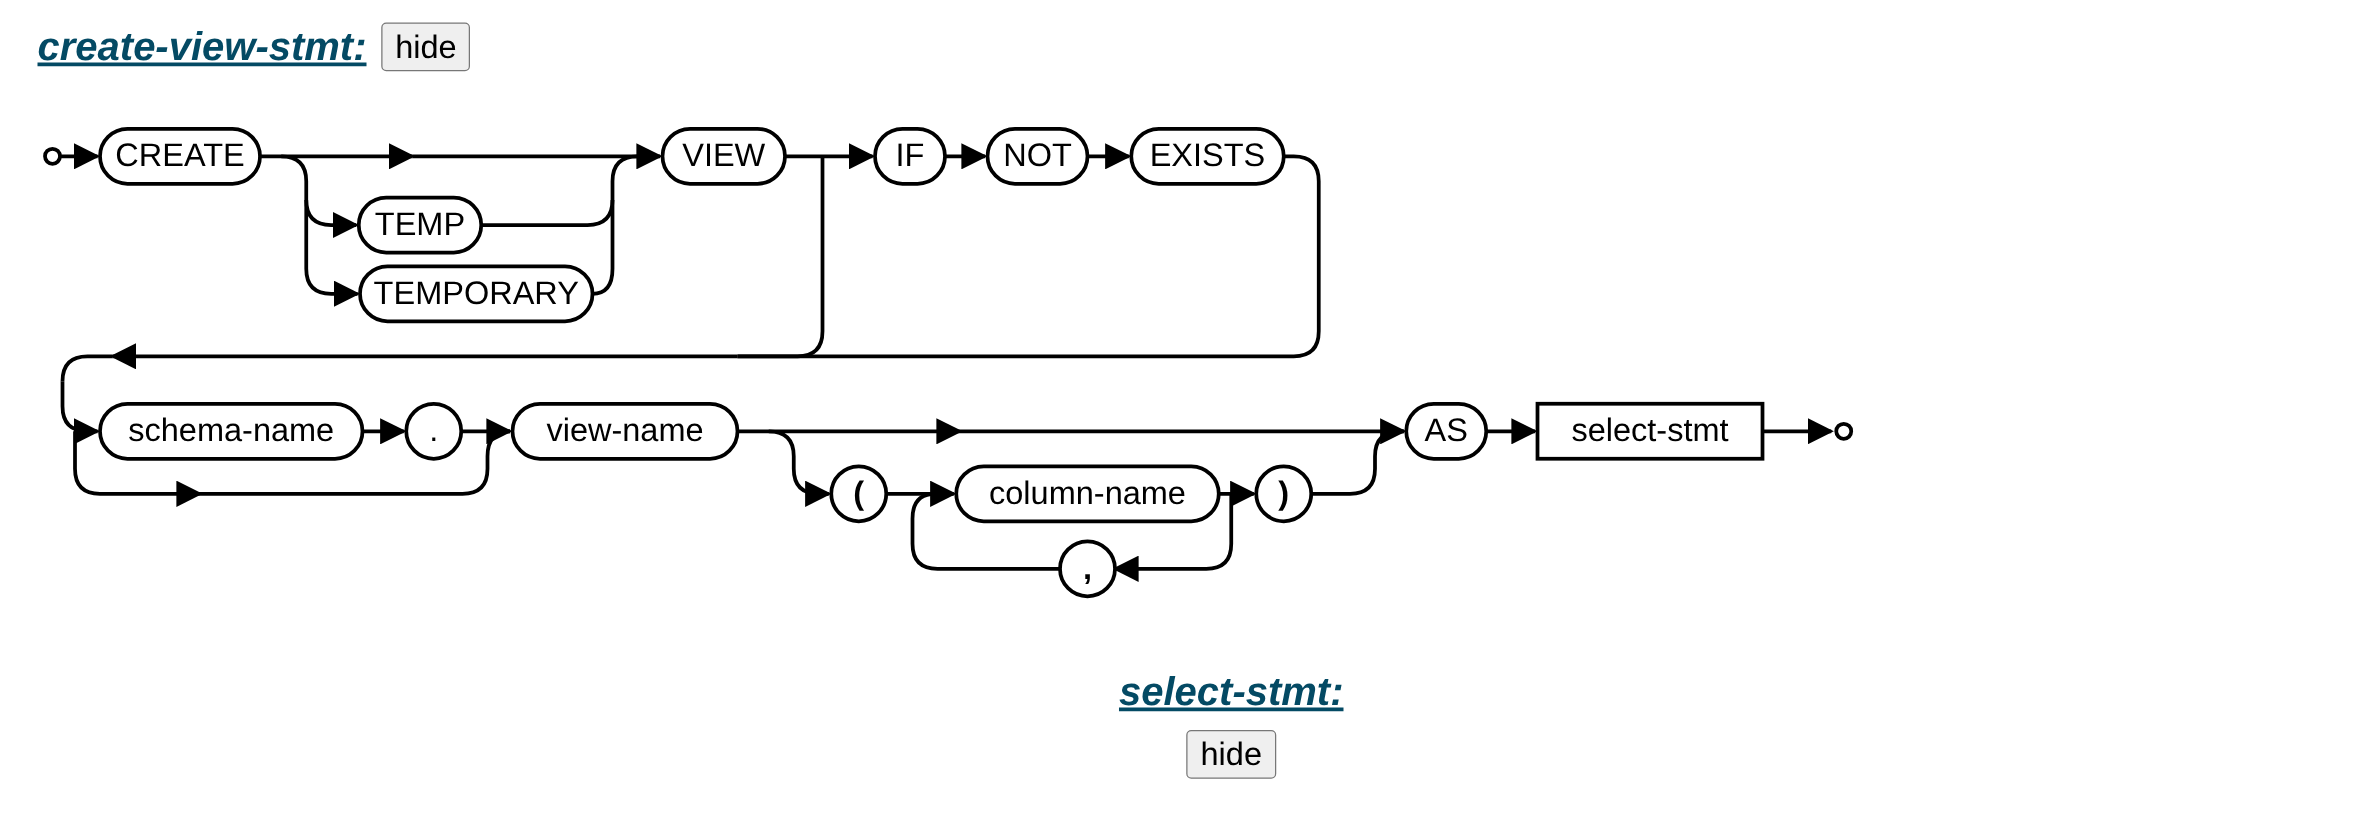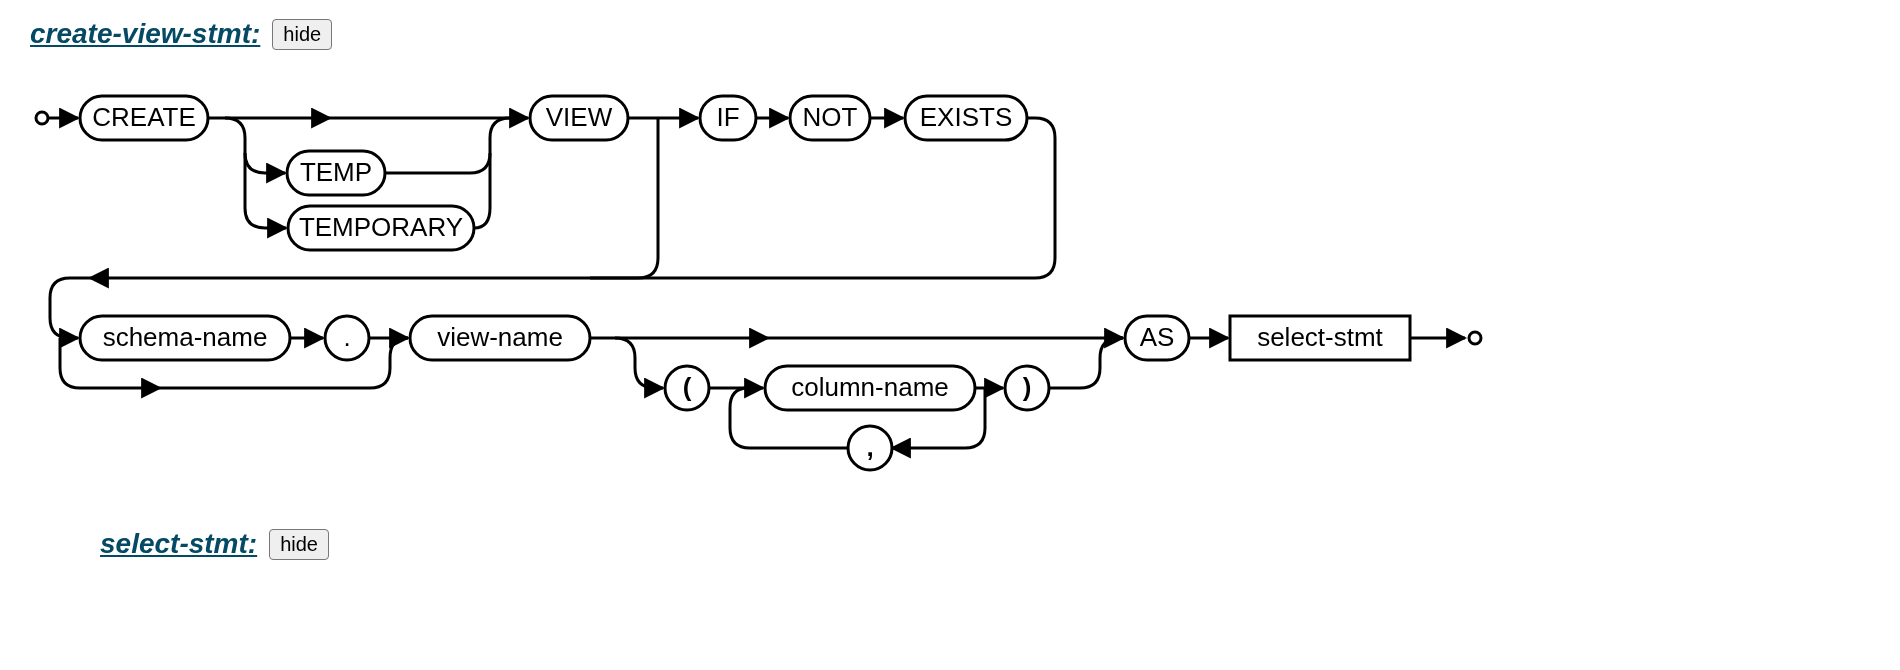--- a/index.html
+++ b/index.html
@@ -15,33 +15,34 @@
   }
   .heading-row {
     display: flex;
     align-items: center;
     gap: 12px;
     margin-bottom: 8px;
   }
   .heading-row.second {
     margin-left: 70px;
     margin-top: 30px;
+    flex-direction: column;
   }
   .syntax-link {
     color: #044a64;
     font-weight: bold;
-    font-size: 28px;
+    font-size: 32px;
     text-decoration: underline;
     cursor: pointer;
     font-style: italic;
     text-align: center;
   }
   .toggle-btn {
     font-family: Arial, sans-serif;
-    font-size: 20px;
+    font-size: 26px;
     padding: 3px 10px;
     border: 1px solid #777;
     border-radius: 4px;
     background: #efefef;
     cursor: pointer;
   }
   .diagram-svg {
     display: block;
   }
   .node text {

